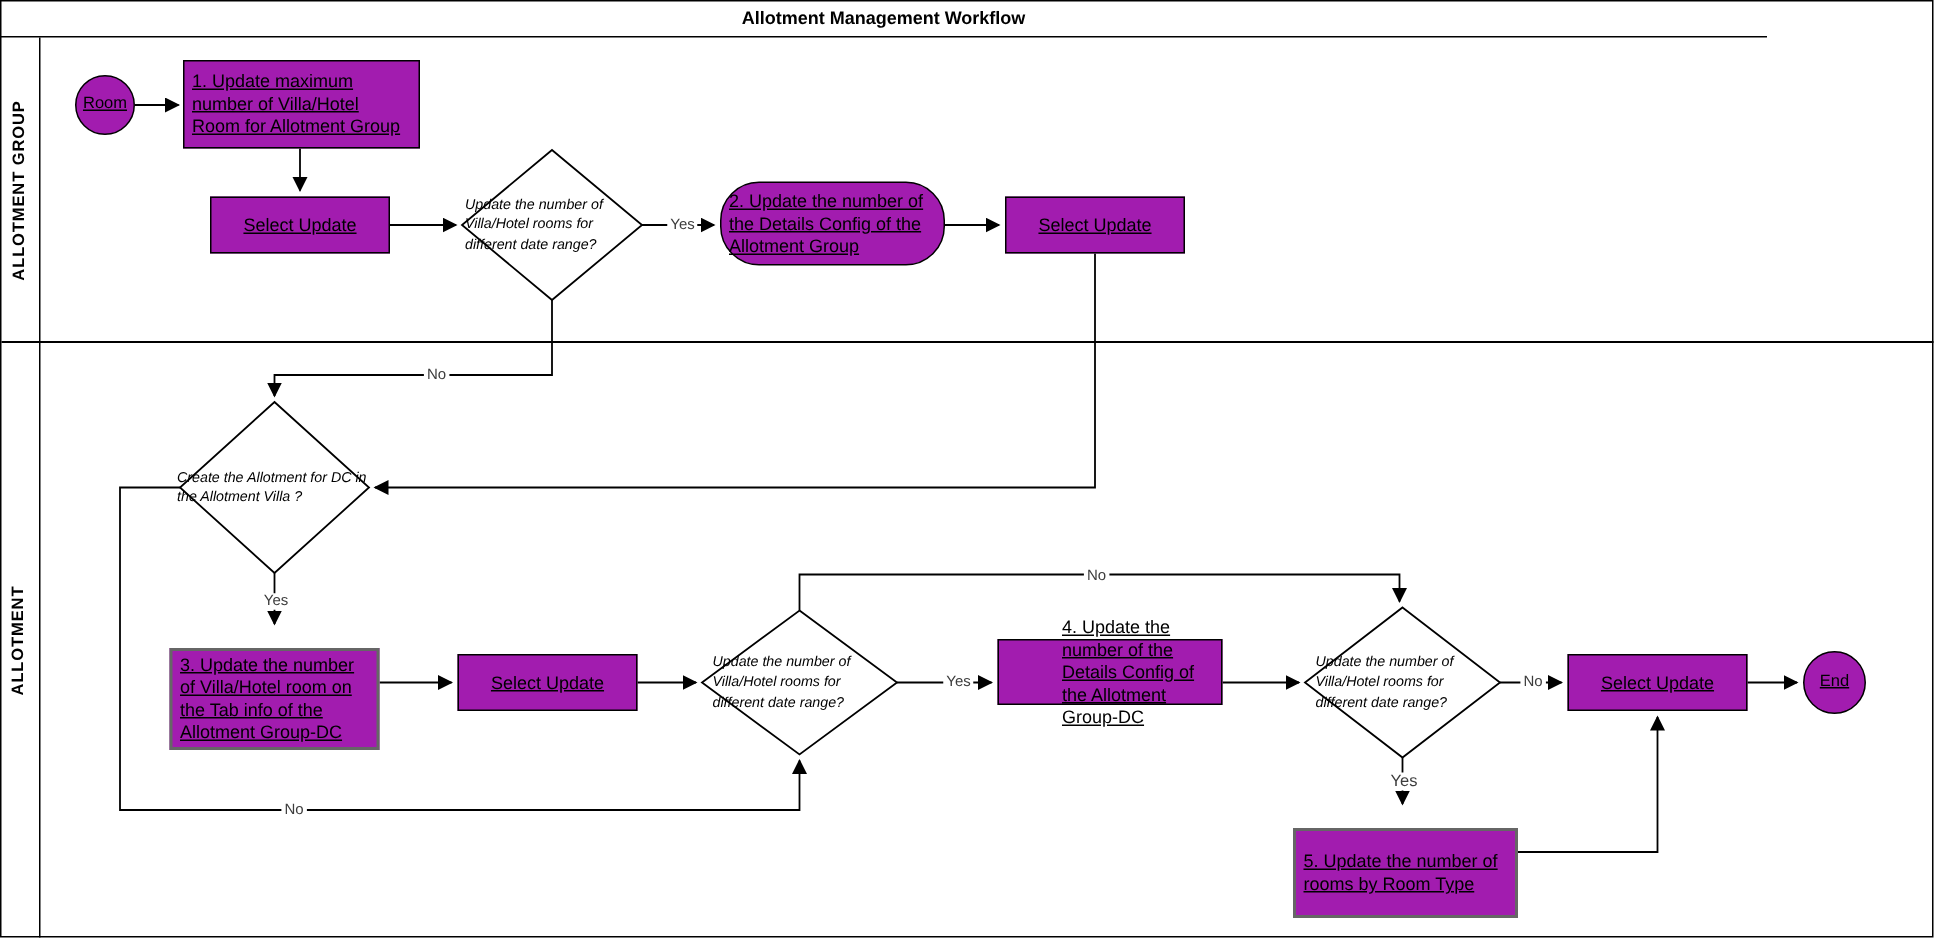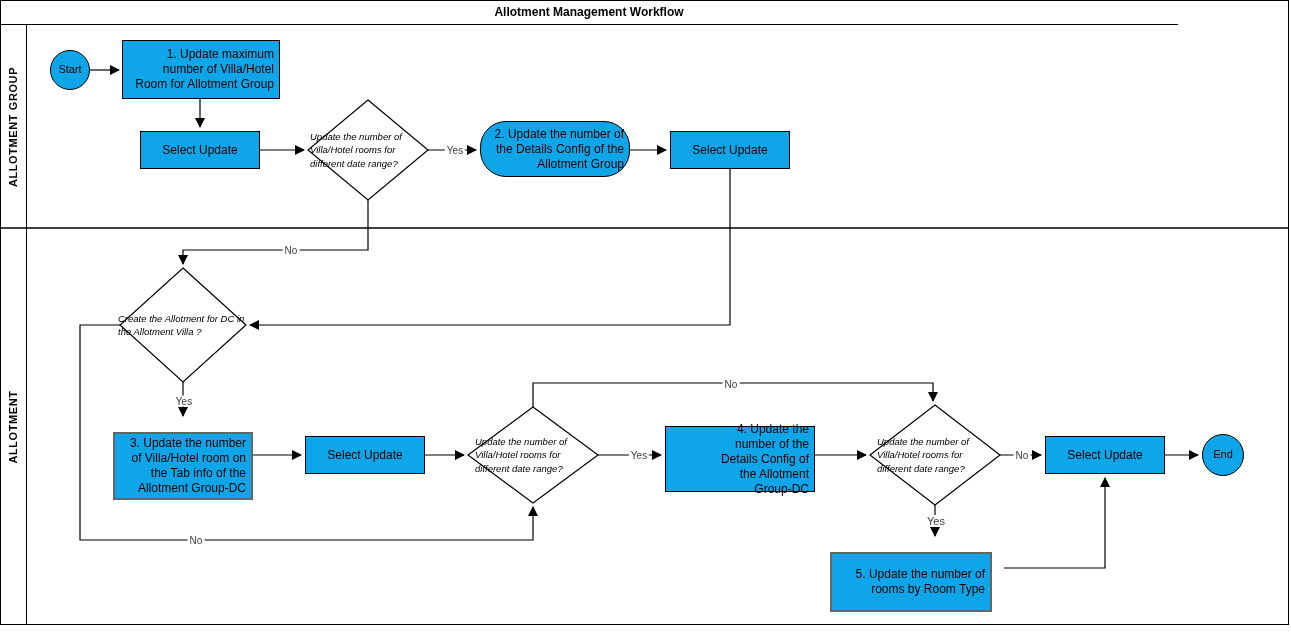--- a/index.html
+++ b/index.html
@@ -21,23 +21,23 @@
     position:absolute; left:0; width:27px; box-sizing:border-box;
     border-right:1.3px solid #000;
     display:flex; align-items:center; justify-content:center;
   }
   .lane-cell span {
     transform:rotate(-90deg); white-space:nowrap;
     font-size:11px; font-weight:bold; letter-spacing:0.6px;
   }
   svg.wires { position:absolute; left:0; top:0; width:1291px; height:632px; }
   .node {
-    position:absolute; box-sizing:border-box; background:#0ea5e9;
+    position:absolute; box-sizing:border-box; background:#a21caf;
     display:flex; align-items:center; justify-content:center;
-    text-align:right; font-size:12px; line-height:1.25; padding:2px 5px;
+    text-align:left; font-size:12px; line-height:1.25; padding:2px 5px;text-decoration:underline;
   }
   .box   { border:1px solid #000; }
   .thick { border:2px solid #666;margin-top:12px; }
   .circle{ border:1.5px solid #000; border-radius:50%; font-size:11px; padding:0; }
   .dtext {
     position:absolute; box-sizing:border-box; background:transparent; border:none;
     display:flex; align-items:center; justify-content:center;
     text-align:left; font-size:9.5px; line-height:1.4; padding:0;font-style:italic;
   }
   .elabel {
@@ -96,21 +96,21 @@
 
     <g stroke="#000" stroke-width="1.2" fill="#fff">
       <polygon points="368,100 428,150 368,200 308,150"></polygon>
       <polygon points="183,268 246,325 183,382 120,325"></polygon>
       <polygon points="533,407 598,455 533,503 468,455"></polygon>
       <polygon points="935,405 1000,455 935,505 870,455"></polygon>
     </g>
   </svg>
 
   <div class="node circle" style="left:50px; top:50px; width:40px; height:40px;">
-    <span>Start</span>
+    <span>Room</span>
   </div>
   <div class="node circle" style="left:1202px; top:434px; width:42px; height:42px;">
     <span>End</span>
   </div>
 
   <div class="node box" style="left:122px; top:40px; width:158px; height:59px;">
     <span>1. Update maximum number of Villa/Hotel Room for Allotment Group</span>
   </div>
   <div class="node box" style="left:140px; top:131px; width:120px; height:38px;">
     <span>Select Update</span>
@@ -121,27 +121,27 @@
   <div class="node box" style="left:670px; top:131px; width:120px; height:38px;">
     <span>Select Update</span>
   </div>
 
   <div class="node thick" style="left:113px; top:420px; width:140px; height:68px;">
     <span>3. Update the number of Villa/Hotel room on the Tab info of the Allotment Group-DC</span>
   </div>
   <div class="node box" style="left:305px; top:436px; width:120px; height:38px;">
     <span>Select Update</span>
   </div>
-  <div class="node box" style="left:665px; top:426px; width:150px; height:66px;padding-left:42px;">
+  <div class="node box" style="left:665px; top:426px; width:150px; height:44px;padding-left:42px;">
     <span>4. Update the number of the Details Config of the Allotment Group-DC</span>
   </div>
   <div class="node box" style="left:1045px; top:436px; width:120px; height:38px;">
     <span>Select Update</span>
   </div>
-  <div class="node thick" style="left:830px; top:540px; width:162px; height:60px;">
+  <div class="node thick" style="left:862px; top:540px; width:150px; height:60px;">
     <span>5. Update the number of rooms by Room Type</span>
   </div>
 
   <div class="dtext" style="left:310px; top:122px; width:117px; height:56px;">Update the number of Villa/Hotel rooms for different date range?</div>
   <div class="dtext" style="left:118px; top:300px; width:131px; height:50px;">Create the Allotment for DC in the Allotment Villa ?</div>
   <div class="dtext" style="left:475px; top:427px; width:117px; height:56px;">Update the number of Villa/Hotel rooms for different date range?</div>
   <div class="dtext" style="left:877px; top:427px; width:117px; height:56px;">Update the number of Villa/Hotel rooms for different date range?</div>
 
   <div class="elabel" style="left:455px; top:150px;">Yes</div>
   <div class="elabel" style="left:291px; top:250px;">No</div>

